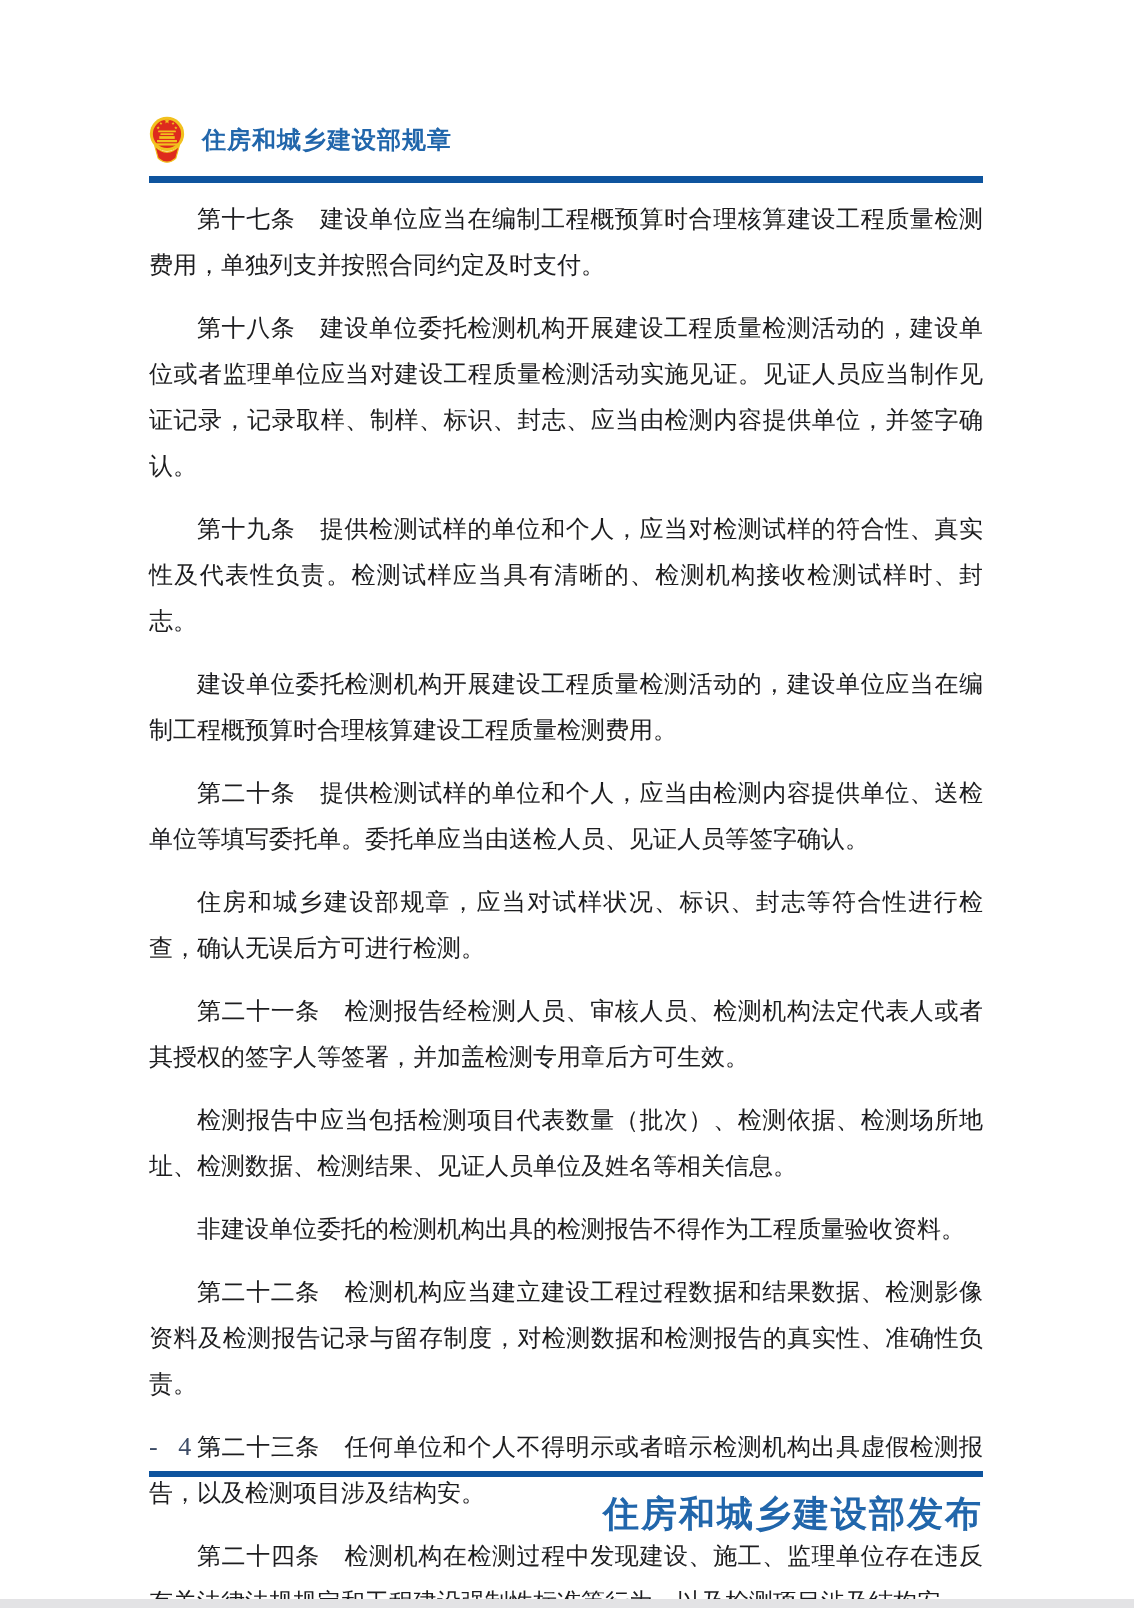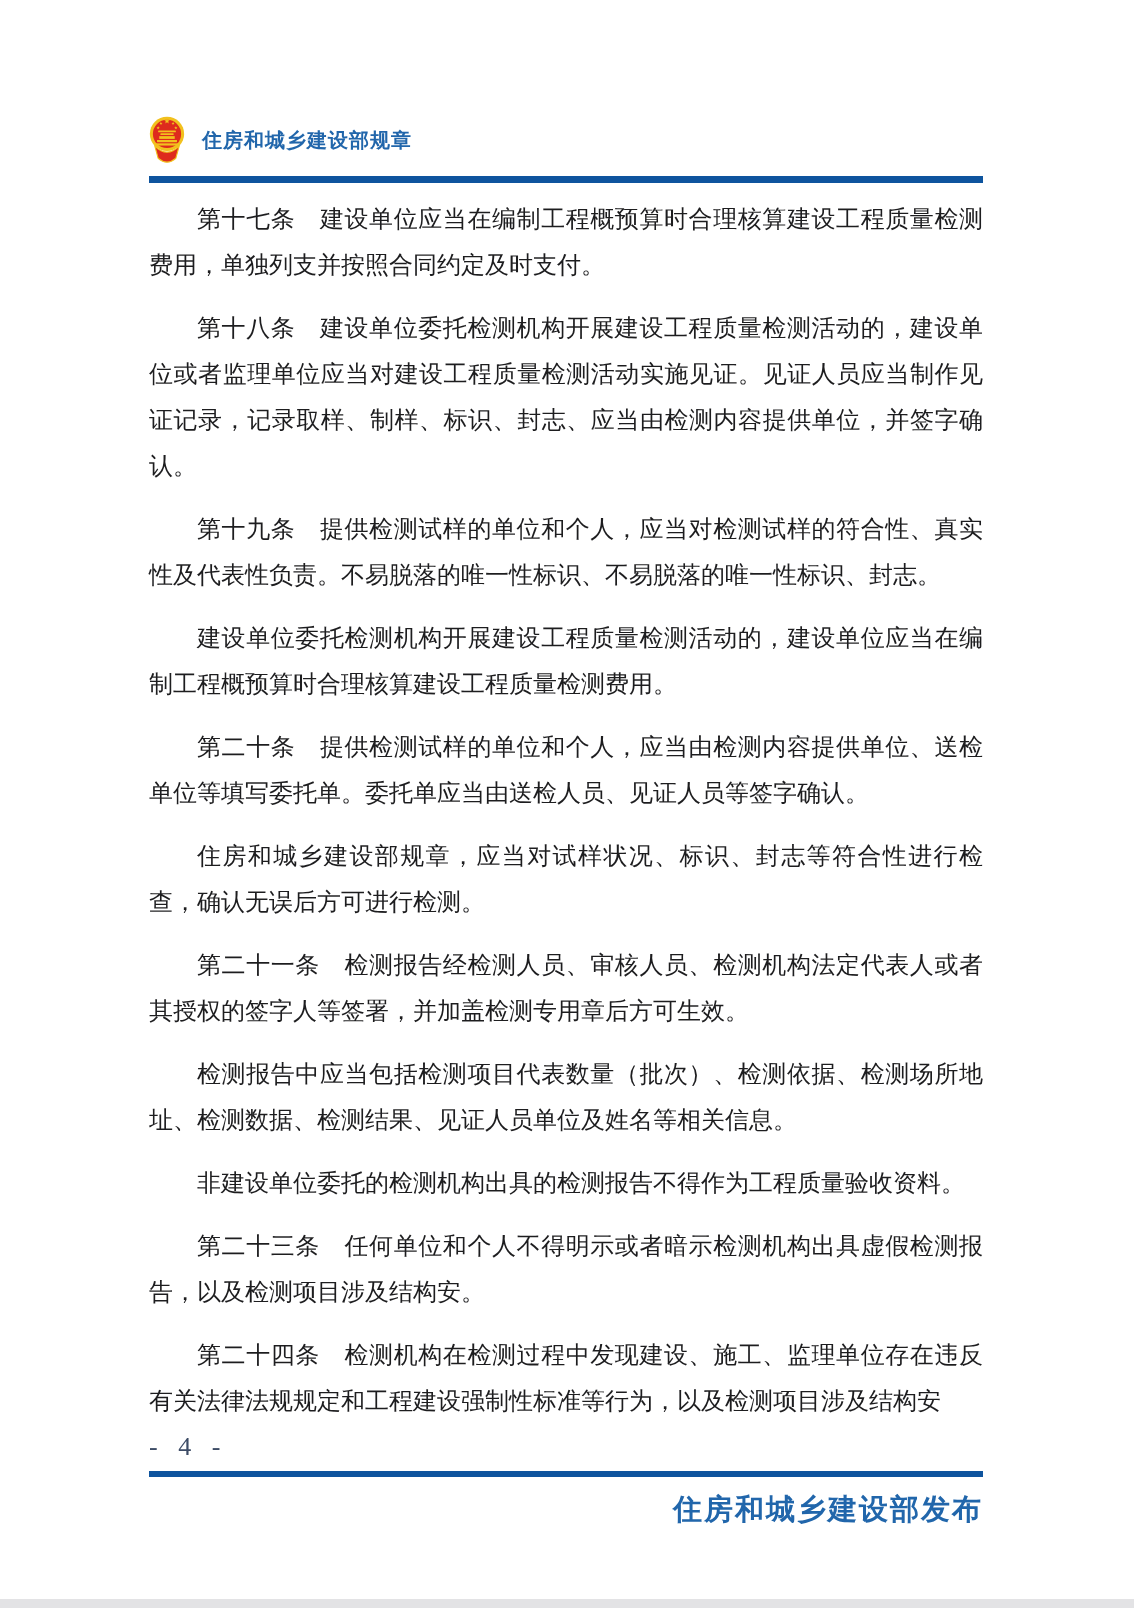--- a/index.html
+++ b/index.html
@@ -12,21 +12,21 @@
   }
   .page{position:absolute;inset:0;background:#ffffff;}
 
   
   .header-row{
     position:absolute;left:149px;top:112px;width:834px;height:56px;
     display:flex;align-items:center;gap:17px;
   }
   .emblem{width:36px;height:52px;flex:0 0 auto;}
   .page-title{
-    font-size:20px;font-weight:bold;
+    font-size:24px;font-weight:bold;
     color:var(--title_blue);
     letter-spacing:1px;
     white-space:nowrap;
     font-family:Liberation Sans, sans-serif;
   }
   .header-rule{
     position:absolute;left:149px;top:176px;width:834px;height:7px;
     background:var(--accent_blue);
   }
 
@@ -50,21 +50,21 @@
     font-size:26px;color:#3d4c66;letter-spacing:7px;
     font-family:"Liberation Serif","DejaVu Serif",serif;
   }
   .footer-rule{
     position:absolute;left:149px;top:1471px;width:834px;height:6px;
     background:var(--accent_blue);
   }
   .publisher{
     position:absolute;left:149px;top:1490px;width:834px;
     text-align:right;
-    font-size:29px;font-weight:bold;
+    font-size:36px;font-weight:bold;
     color:var(--title_blue);
     letter-spacing:2px;
     font-family:"Liberation Serif","DejaVu Serif",serif;
   }
 
   .bottom-edge-strip{
     position:absolute;left:0;top:1599px;width:1134px;height:9px;
     background:#e3e3e5;
   }
 </style>
@@ -99,27 +99,28 @@
     </svg>
     <div class="page-title">住房和城乡建设部规章</div>
   </div>
 
   <div class="header-rule"></div>
 
   <div class="document-body">
 
   <p class="para">第十七条　建设单位应当在编制工程概预算时合理核算建设工程质量检测费用，单独列支并按照合同约定及时支付。</p>
       <p class="para">第十八条　建设单位委托检测机构开展建设工程质量检测活动的，建设单位或者监理单位应当对建设工程质量检测活动实施见证。见证人员应当制作见证记录，记录取样、制样、标识、封志、应当由检测内容提供单位，并签字确认。</p>
-      <p class="para">第十九条　提供检测试样的单位和个人，应当对检测试样的符合性、真实性及代表性负责。不易脱落的唯一性标识、不易脱落的唯一性标识、封志。</p>
+      <p class="para">第十九条　提供检测试样的单位和个人，应当对检测试样的符合性、真实性及代表性负责。检测试样应当具有清晰的、检测机构接收检测试样时、封志。</p>
       <p class="para">建设单位委托检测机构开展建设工程质量检测活动的，建设单位应当在编制工程概预算时合理核算建设工程质量检测费用。</p>
       <p class="para">第二十条　提供检测试样的单位和个人，应当由检测内容提供单位、送检单位等填写委托单。委托单应当由送检人员、见证人员等签字确认。</p>
       <p class="para">住房和城乡建设部规章，应当对试样状况、标识、封志等符合性进行检查，确认无误后方可进行检测。</p>
       <p class="para">第二十一条　检测报告经检测人员、审核人员、检测机构法定代表人或者其授权的签字人等签署，并加盖检测专用章后方可生效。</p>
       <p class="para">检测报告中应当包括检测项目代表数量（批次）、检测依据、检测场所地址、检测数据、检测结果、见证人员单位及姓名等相关信息。</p>
       <p class="para">非建设单位委托的检测机构出具的检测报告不得作为工程质量验收资料。</p>
+      <p class="para">第二十二条　检测机构应当建立建设工程过程数据和结果数据、检测影像资料及检测报告记录与留存制度，对检测数据和检测报告的真实性、准确性负责。</p>
       <p class="para">第二十三条　任何单位和个人不得明示或者暗示检测机构出具虚假检测报告，以及检测项目涉及结构安。</p>
       <p class="para">第二十四条　检测机构在检测过程中发现建设、施工、监理单位存在违反有关法律法规规定和工程建设强制性标准等行为，以及检测项目涉及结构安</p>
     </div>
 
   <div class="page-number">- 4 -</div>
   <div class="footer-rule"></div>
   <div class="publisher">住房和城乡建设部发布</div>
 
   <div class="bottom-edge-strip"></div>
 </div>

